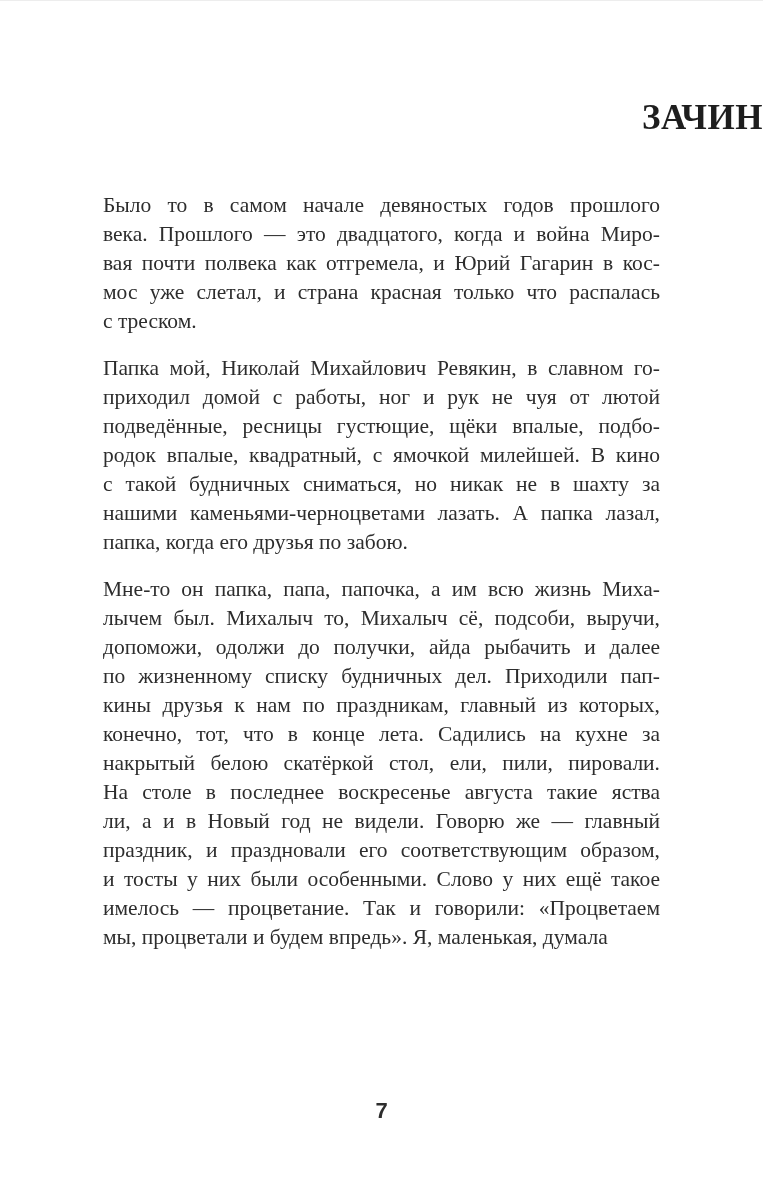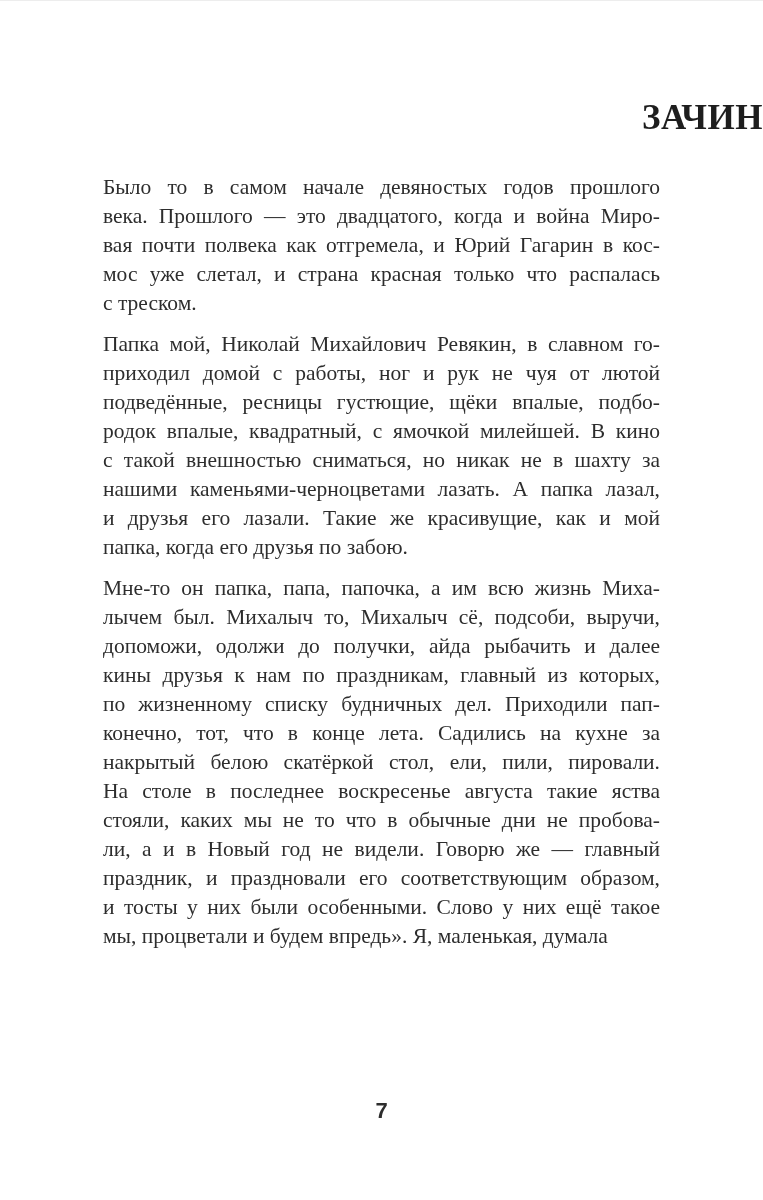--- a/index.html
+++ b/index.html
@@ -35,21 +35,21 @@
     letter-spacing: 0.5px;
     color: #1e1e1e;
   }
   .content {
     position: absolute;
     top: 172px;
     left: 103px;
     width: 557px;
   }
   .para {
-    margin: 0 0 12px 0;
+    margin: 18px 0 12px 0;
   }
   .line {
     font-size: 21.5px;
     line-height: 29px;
     color: #2d2d2d;
     text-align: justify;
     text-align-last: justify;
     white-space: normal;
   }
   .line.last {
@@ -81,36 +81,35 @@
         <div class="line">века. Прошлого — это двадцатого, когда и война Миро-</div>
         <div class="line">вая почти полвека как отгремела, и Юрий Гагарин в кос-</div>
         <div class="line">мос уже слетал, и страна красная только что распалась</div>
         <div class="line last">с треском.</div>
       </div>
       <div class="para">
         <div class="line">Папка мой, Николай Михайлович Ревякин, в славном го-</div>
         <div class="line">приходил домой с работы, ног и рук не чуя от лютой</div>
         <div class="line">подведённые, ресницы густющие, щёки впалые, подбо-</div>
         <div class="line">родок впалые, квадратный, с ямочкой милейшей. В кино</div>
-        <div class="line">с такой внешностью сниматься, но никак не в шахту за</div>
+        <div class="line">с такой будничных сниматься, но никак не в шахту за</div>
         <div class="line">нашими каменьями-черноцветами лазать. А папка лазал,</div>
-        <div class="line">и друзья его лазали. Такие же красивущие, как и мой</div>
         <div class="line last">папка, когда его друзья по забою.</div>
       </div>
       <div class="para">
         <div class="line">Мне-то он папка, папа, папочка, а им всю жизнь Миха-</div>
         <div class="line">лычем был. Михалыч то, Михалыч сё, подсоби, выручи,</div>
         <div class="line">допоможи, одолжи до получки, айда рыбачить и далее</div>
+        <div class="line">по жизненному списку будничных дел. Приходили пап-</div>
         <div class="line">кины друзья к нам по праздникам, главный из которых,</div>
-        <div class="line">по жизненному списку будничных дел. Приходили пап-</div>
         <div class="line">конечно, тот, что в конце лета. Садились на кухне за</div>
         <div class="line">накрытый белою скатёркой стол, ели, пили, пировали.</div>
         <div class="line">На столе в последнее воскресенье августа такие яства</div>
-        <div class="line">стояли, каких мы не то что в обычные дни не пробова-</div>
         <div class="line">ли, а и в Новый год не видели. Говорю же — главный</div>
         <div class="line">праздник, и праздновали его соответствующим образом,</div>
         <div class="line">и тосты у них были особенными. Слово у них ещё такое</div>
+        <div class="line">имелось — процветание. Так и говорили: «Процветаем</div>
         <div class="line last">мы, процветали и будем впредь». Я, маленькая, думала</div>
       </div>
     </div>
 
   <div class="folio">7</div>
 </div>
 
 </body></html>

